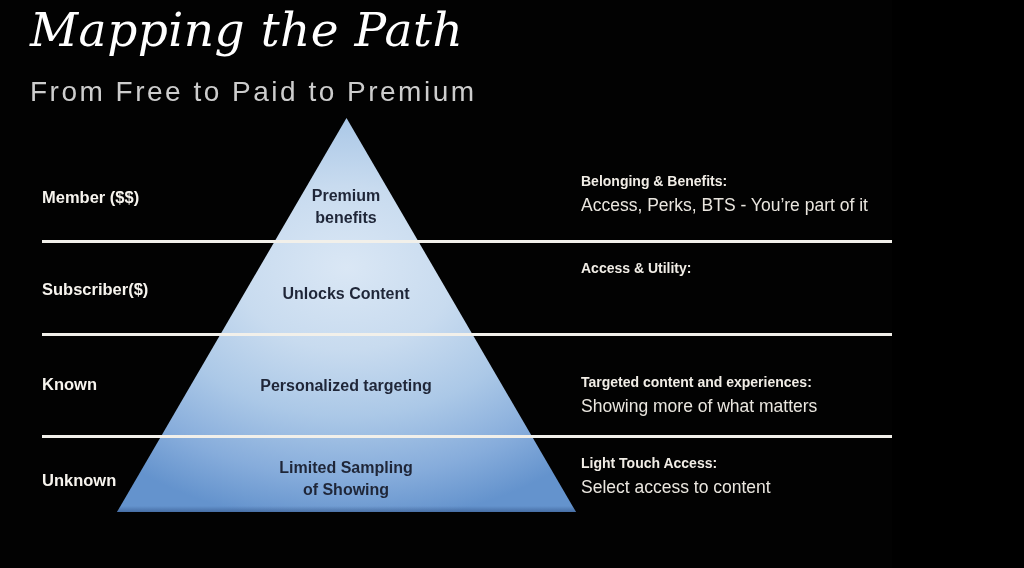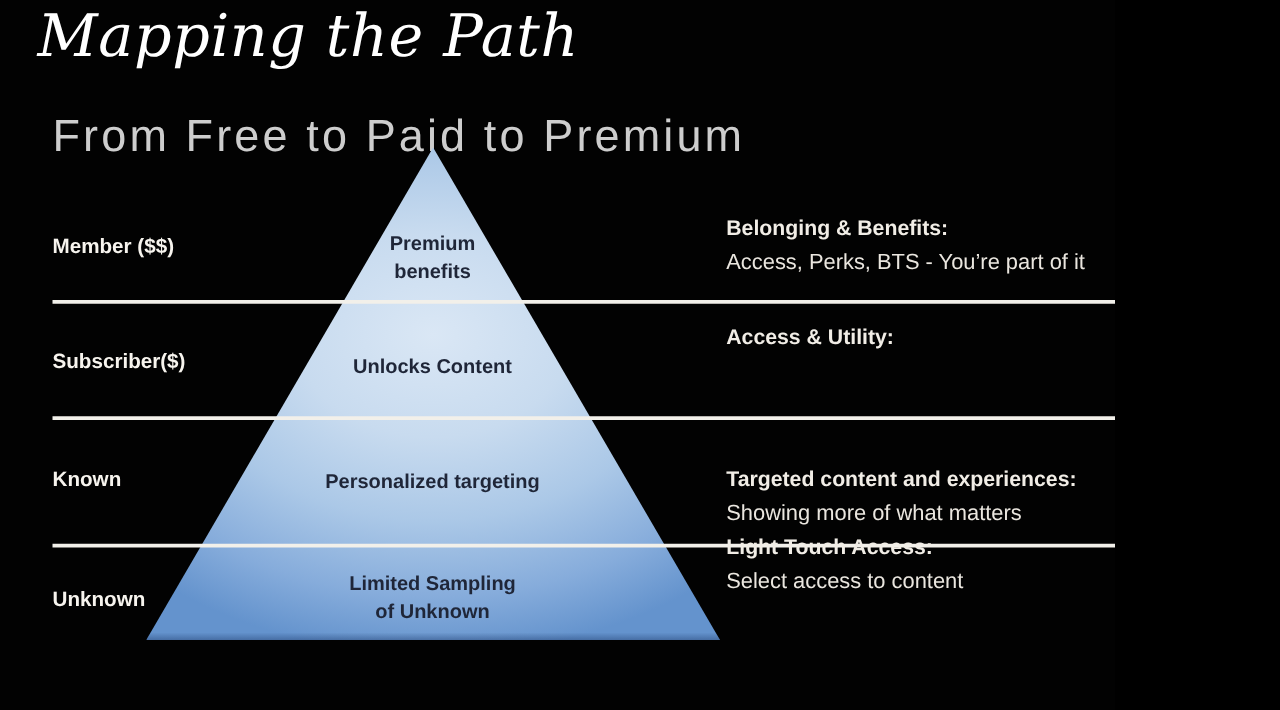--- a/index.html
+++ b/index.html
@@ -22,23 +22,23 @@
     font-style: italic;
     font-weight: 500;
     font-size: 47px;
     letter-spacing: 0.5px;
     color: #ffffff;
   }
   .subtitle {
     position: absolute;
     left: 30px;
     top: 76px;
-    margin: 12px;
+    margin: 0;
     font-weight: 300;
-    font-size: 36px;
+    font-size: 28px;
     letter-spacing: 2.5px;
     color: #cdcdcd;
   }
 
   
   .pyramid {
     position: absolute;
     left: 117px;
     top: 118px;
     width: 459px;
@@ -102,21 +102,21 @@
     line-height: 1.35;
     color: #1f2638;
   }
   .pyr-label span { display: block; }
   .right-block {
     position: absolute;
     left: 581px;
     white-space: nowrap;
   }
   .right-title {
-    font-size: 17px;
+    font-size: 14px;
     font-weight: 700;
     color: #f1ede6;
   }
   .right-desc {
     margin-top: 6px;
     font-size: 17.5px;
     font-weight: 400;
     color: #eae6df;
   }
 
@@ -127,21 +127,21 @@
   .t1 .left-label { top: 280px; }
   .t1 .pyr-label  { top: 283px; }
   .t1 .right-block{ top: 260px; }
 
   .t2 .left-label { top: 375px; }
   .t2 .pyr-label  { top: 375px; }
   .t2 .right-block{ top: 374px; }
 
   .t3 .left-label { top: 471px; }
   .t3 .pyr-label  { top: 457px; }
-  .t3 .right-block{ top: 428px; }
+  .t3 .right-block{ top: 455px; }
 </style>
 </head>
 <body>
 
 <div class="stage">
 
   <h1 class="title">Mapping the Path</h1>
   <h2 class="subtitle">From Free to Paid to Premium</h2>
 
   <div class="pyramid"></div>
@@ -184,21 +184,21 @@
     <div class="right-block">
       <div class="right-title">Targeted content and experiences:</div>
       <div class="right-desc">Showing more of what matters</div>
     </div>
   </div>
 
   <div class="tier t3">
     <div class="left-label">Unknown</div>
     <div class="pyr-label">
       <span>Limited Sampling</span>
-      <span>of Unknown</span>
+      <span>of Showing</span>
     </div>
     <div class="right-block">
       <div class="right-title">Light Touch Access:</div>
       <div class="right-desc">Select access to content</div>
     </div>
   </div>
 
 </div>
 
 </body></html>

